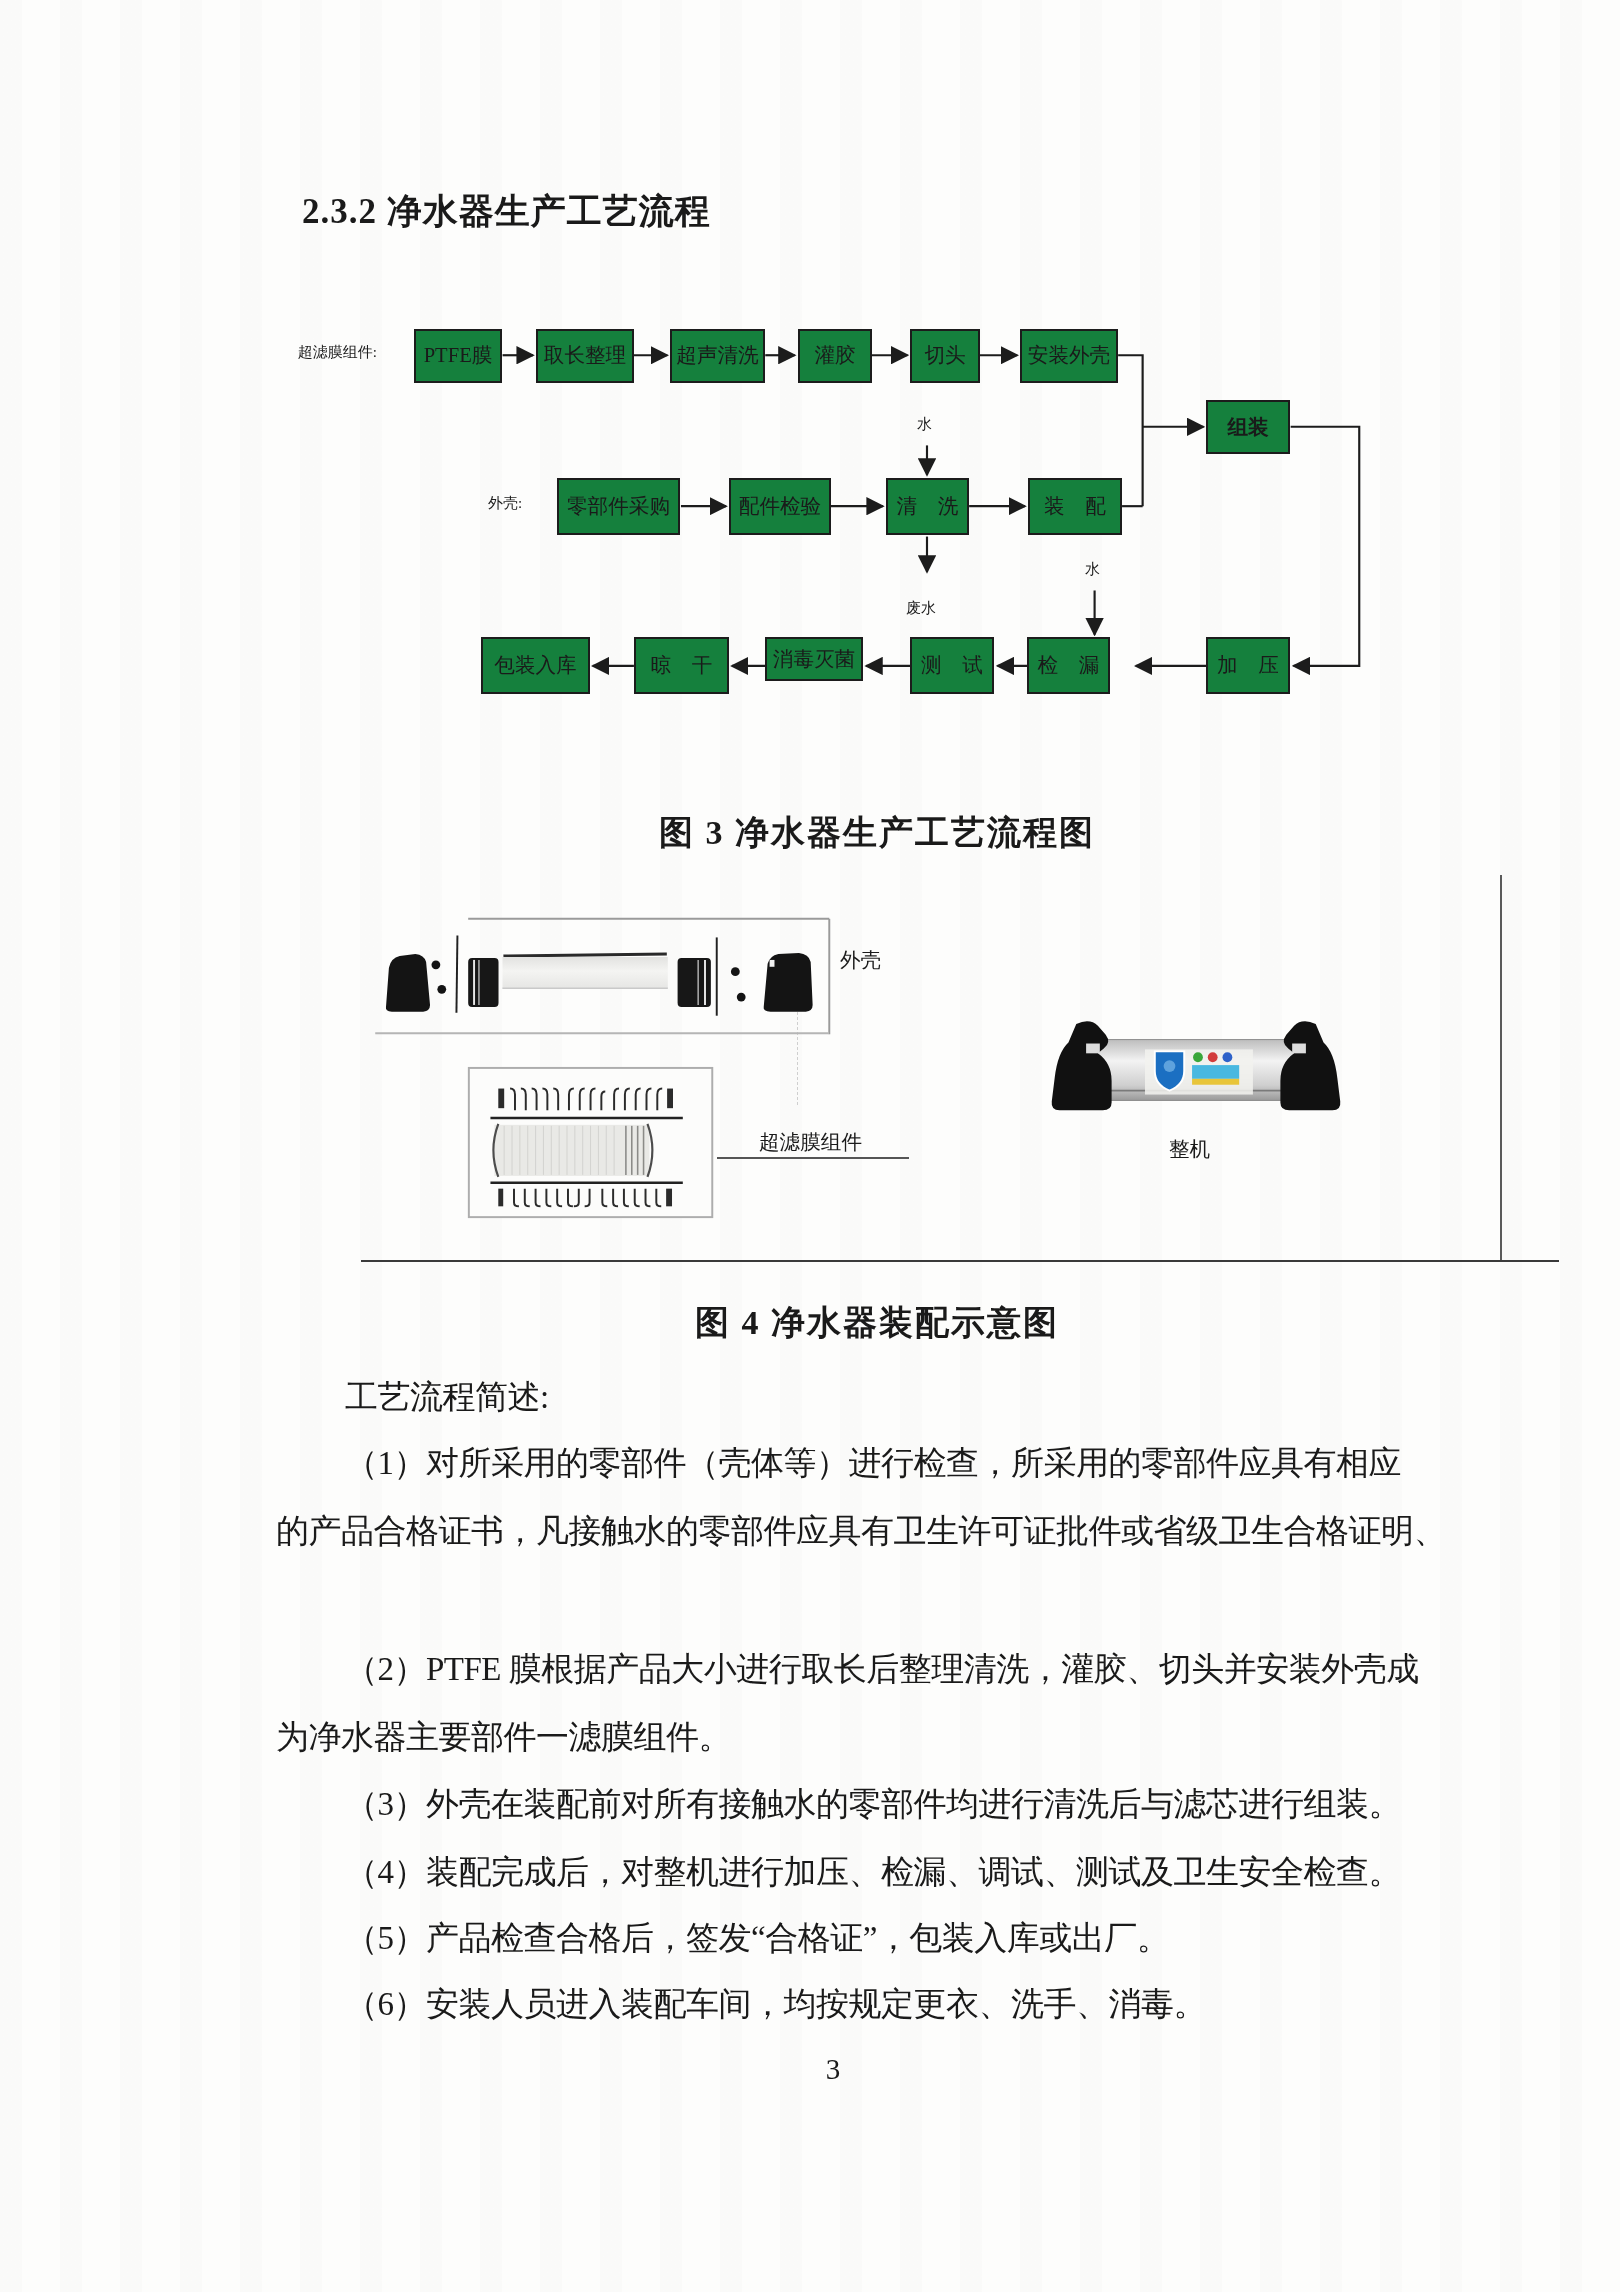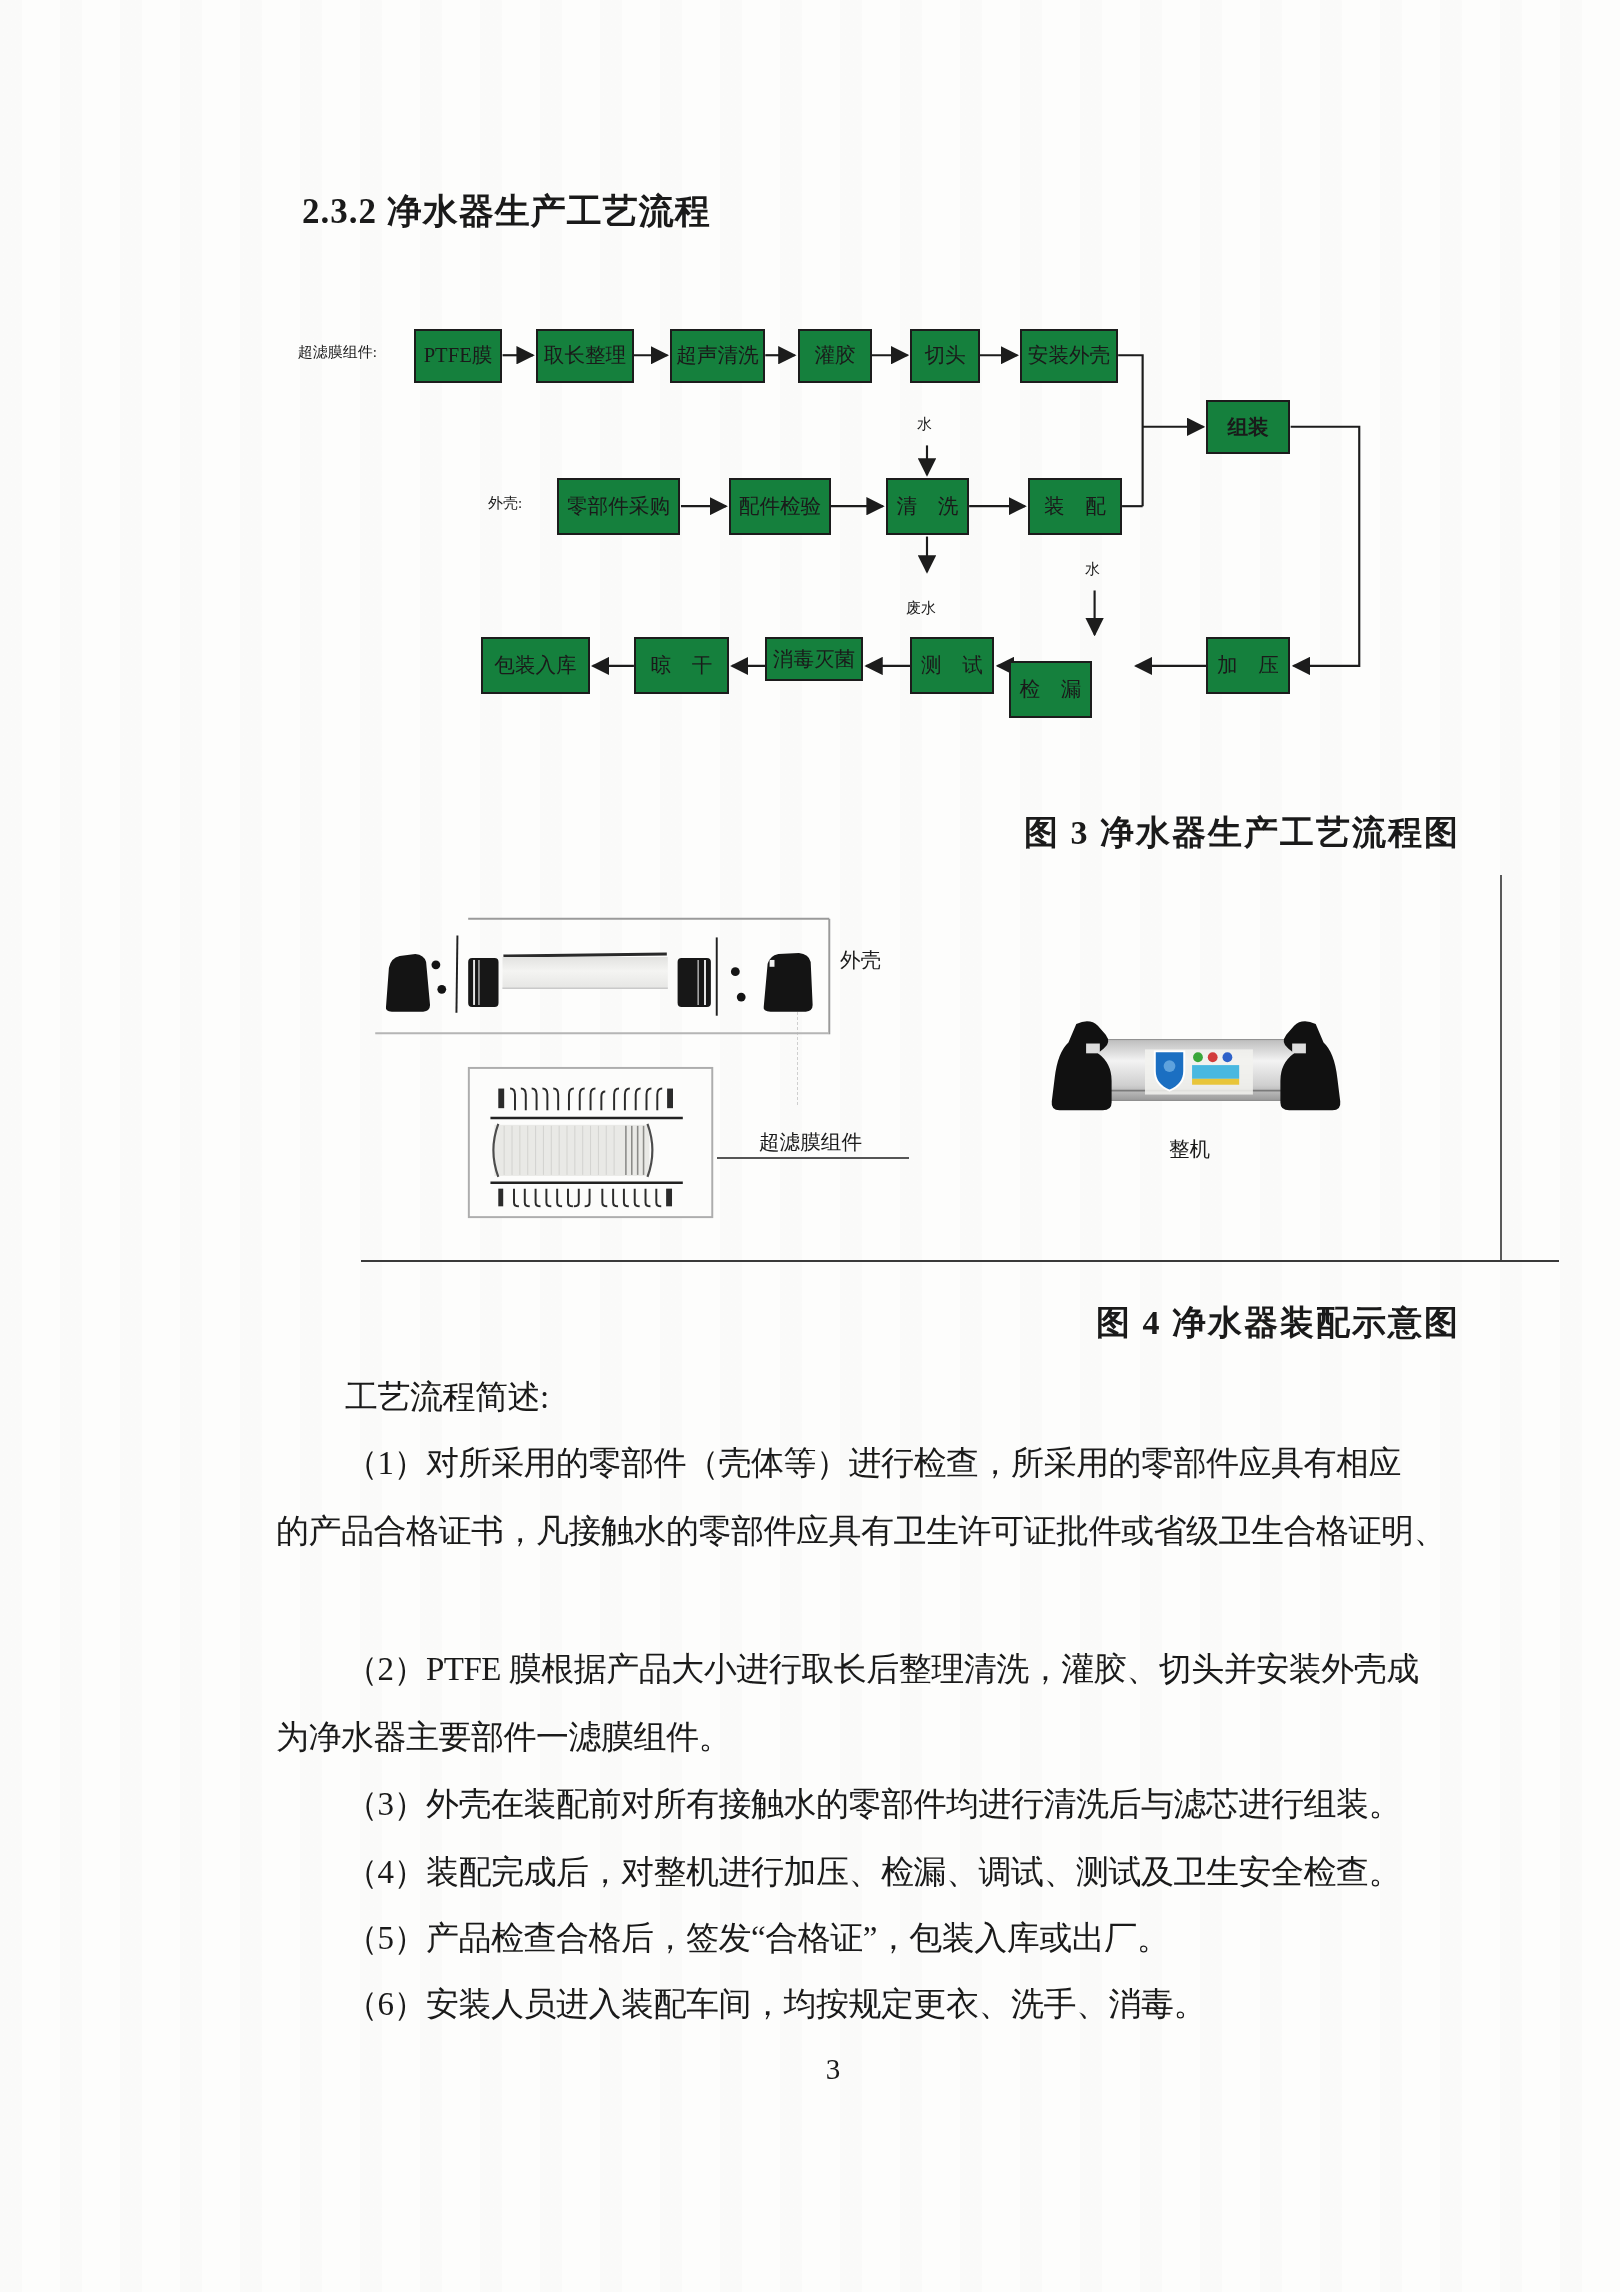--- a/index.html
+++ b/index.html
@@ -32,21 +32,21 @@
   .fc-label{position:absolute;font-size:15px;white-space:nowrap;line-height:1;}
   
   .fig4{left:294px;top:872px;width:1274px;height:396px;z-index:2;}
   .fig4 .photo{position:absolute;}
   .fig4-label{position:absolute;font-size:20.6px;white-space:nowrap;line-height:1.2;}
   .fig4-right-border{position:absolute;left:1206px;top:2.9px;height:386px;width:0;border-left:2px solid #5a5a5a;}
   .fig4-bottom-border{position:absolute;left:67px;top:388px;width:1198px;height:0;border-top:2px solid #3a3a3a;}
   .fig4-artifact{position:absolute;left:503px;top:110px;height:123px;width:0;border-left:1px dashed #cfcfcf;}
   .membrane-leader{position:absolute;left:423px;top:285px;width:192px;height:0;border-top:2px solid #555;}
   .caption{
-    left:294px;width:1166px;text-align:right;font-size:34px;font-weight:bold;letter-spacing:2px;white-space:nowrap;z-index:2;
+    left:294px;width:1166px;text-align:center;font-size:34px;font-weight:bold;letter-spacing:2px;white-space:nowrap;z-index:2;
   }
   .cap3{top:810px;}
   .cap4{top:1300px;}
   
   .bline{
     position:absolute;left:276px;width:1264px;font-size:33px;letter-spacing:-0.5px;
     white-space:nowrap;line-height:1.25;z-index:2;
   }
   .bline.indent{padding-left:69px;}
   .pagenum{left:0;top:2053px;width:1666px;text-align:center;font-size:29px;z-index:2;}
@@ -108,21 +108,21 @@
 
     <div class="node" style="left:273px;top:164px;width:123px;height:57px;">零部件采购</div>
     <div class="node" style="left:445px;top:164px;width:102px;height:57px;">配件检验</div>
     <div class="node" style="left:602px;top:164px;width:83px;height:57px;">清　洗</div>
     <div class="node" style="left:744px;top:164px;width:94px;height:57px;">装　配</div>
 
     <div class="node" style="left:197px;top:323px;width:109px;height:57px;">包装入库</div>
     <div class="node" style="left:350px;top:323px;width:95px;height:57px;">晾　干</div>
     <div class="node" style="left:481px;top:323px;width:98px;height:44px;">消毒灭菌</div>
     <div class="node" style="left:626px;top:323px;width:84px;height:57px;">测　试</div>
-    <div class="node" style="left:725px;top:323px;width:83px;height:57px;margin-top:24px;">检　漏</div>
+    <div class="node" style="left:743px;top:323px;width:83px;height:57px;">检　漏</div>
     <div class="node" style="left:922px;top:323px;width:84px;height:57px;">加　压</div>
 
     <div class="fc-label" style="left:633px;top:103px;">水</div>
     <div class="fc-label" style="left:622px;top:267px;margin-top:20px;">废水</div>
     <div class="fc-label" style="left:801px;top:248px;">水</div>
   </div>
 
   <div class="abs caption cap3">图 3 净水器生产工艺流程图</div>
 
   <div class="abs fig4">

